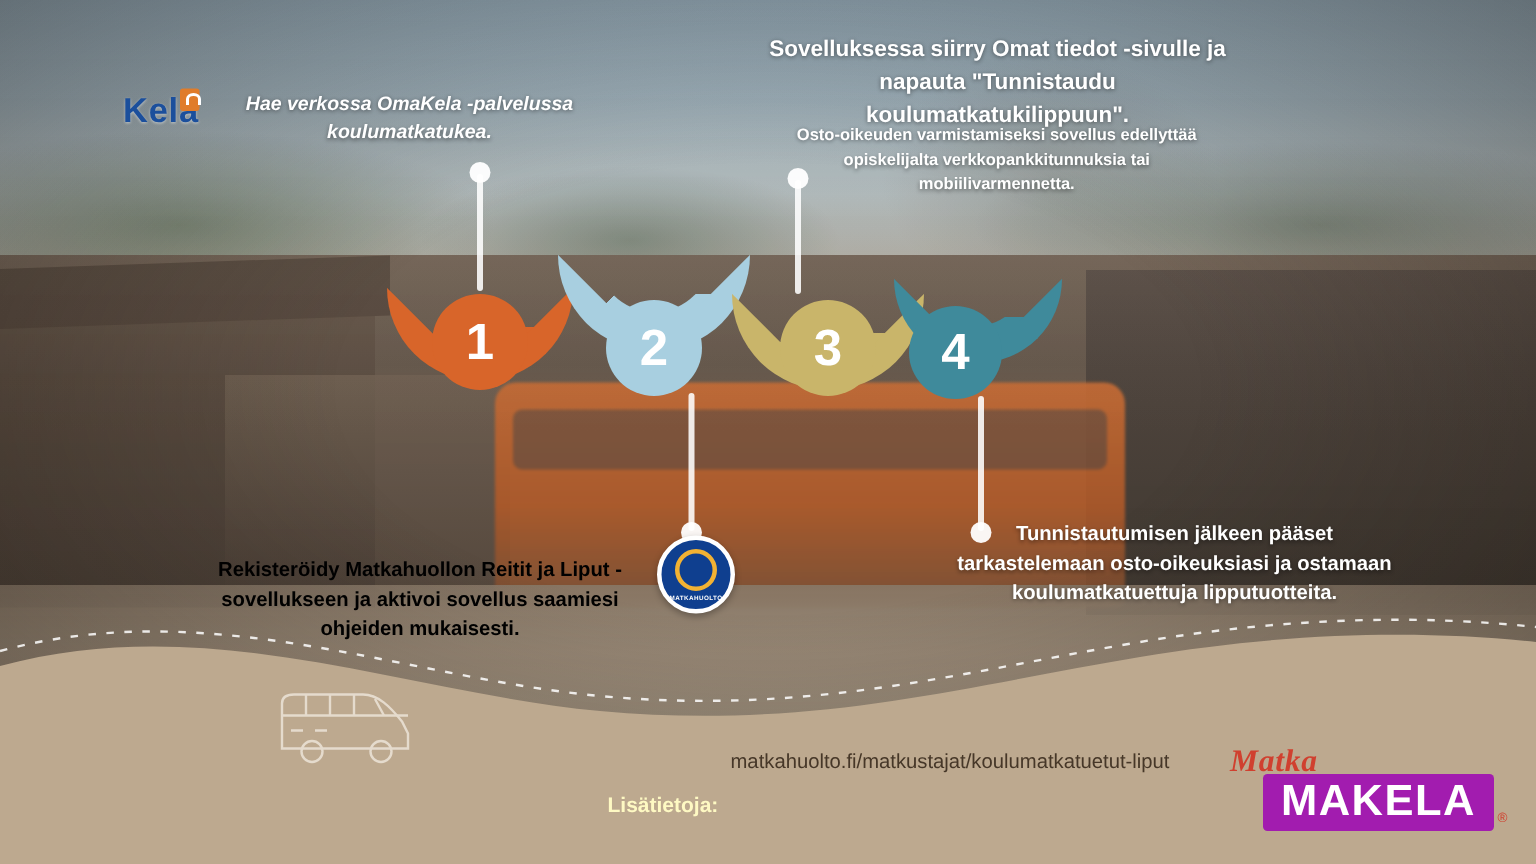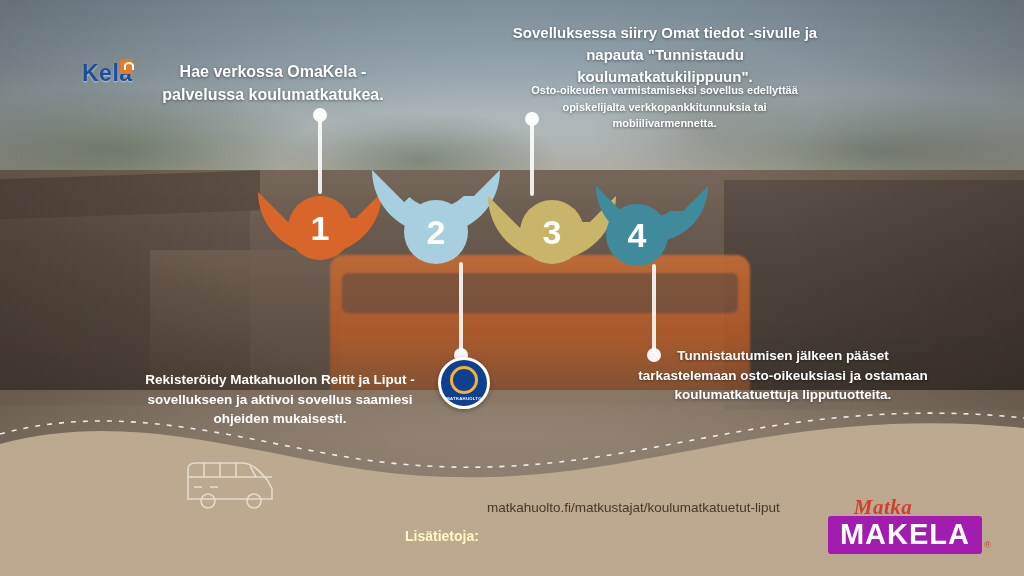--- a/index.html
+++ b/index.html
@@ -114,21 +114,21 @@
   }
 
   
   .tx {
     position: absolute;
     color: #ffffff;
     font-weight: bold;
     line-height: 1.45;
     text-shadow: 0 1px 3px rgba(0,0,0,.45);
   }
-  .tx.dark { color: #ffffff; text-shadow: none; }
+  .tx.dark { color: #000000; text-shadow: none; }
   .tx.sub { font-size: 11px; font-weight: bold; line-height: 1.5; }
 
   
   .kela {
     position: absolute; left: 82px; top: 60px;
     color: #1b4f9c; font-weight: bold; font-size: 23px; letter-spacing: .5px;
     text-shadow: 0 1px 2px rgba(255,255,255,.5);
   }
   .kela-badge {
     position: absolute; left: 120px; top: 59px;
@@ -163,21 +163,21 @@
   
   .foot-label {
     position: absolute; left: 405px; top: 528px;
     color: #fef9c3; font-weight: bold; font-size: 14px;
   }
   .foot-url {
     position: absolute; left: 487px; top: 500px;
     color: #463728; font-size: 13.5px;
   }
   .brand {
-    position: absolute; right: 42px; bottom: 22px; text-align: center;
+    position: absolute; right: 28px; bottom: 22px; 
   }
   .brand-top {
     color: #d0402f; font-family: "Liberation Serif", serif; font-style: italic;
     font-size: 21px; font-weight: bold; letter-spacing: .5px;
     transform: translateX(-22px);
   }
   .brand-main {
     display: inline-block;
     background: #a21caf; color: #fff;
     font-weight: bold; font-size: 29px; letter-spacing: 1px;
@@ -213,21 +213,21 @@
 
   <div class="kela">Kela</div>
   <div class="kela-badge"></div>
 
   <div class="arc" style="left:258px; top:192px; width:124px; height:62px; border-width:26px; border-color:#d8652a;"></div>
   <div class="circle" style="left:288px; top:196px; width:64px; height:64px; background:#d8652a;">
     <span>1</span>
   </div>
   <div class="stem" style="left:318px; top:116px; height:78px;"></div>
   <div class="stem-dot" style="left:313px; top:108px;"></div>
-  <div class="tx" style="left:148px; top:60px; width:250px; font-size:16px; text-align:center;">Hae verkossa OmaKela -palvelussa koulumatkatukea.</div>
+  <div class="tx" style="left:148px; top:60px; width:250px; font-size:13px; text-align:center;font-style:italic;">Hae verkossa OmaKela -palvelussa koulumatkatukea.</div>
 
   <div class="arc" style="left:372px; top:170px; width:128px; height:64px; border-width:26px; border-color:#a8cfe0;"></div>
   <div class="circle" style="left:404px; top:200px; width:64px; height:64px; background:#a8cfe0;">
     <span>2</span>
   </div>
   <div class="stem" style="left:459px; top:262px; height:92px;"></div>
   <div class="stem-dot" style="left:454px; top:348px;"></div>
   <div class="mh">
     <div class="ring"></div>
     <div class="mhtxt">MATKAHUOLTO</div>

